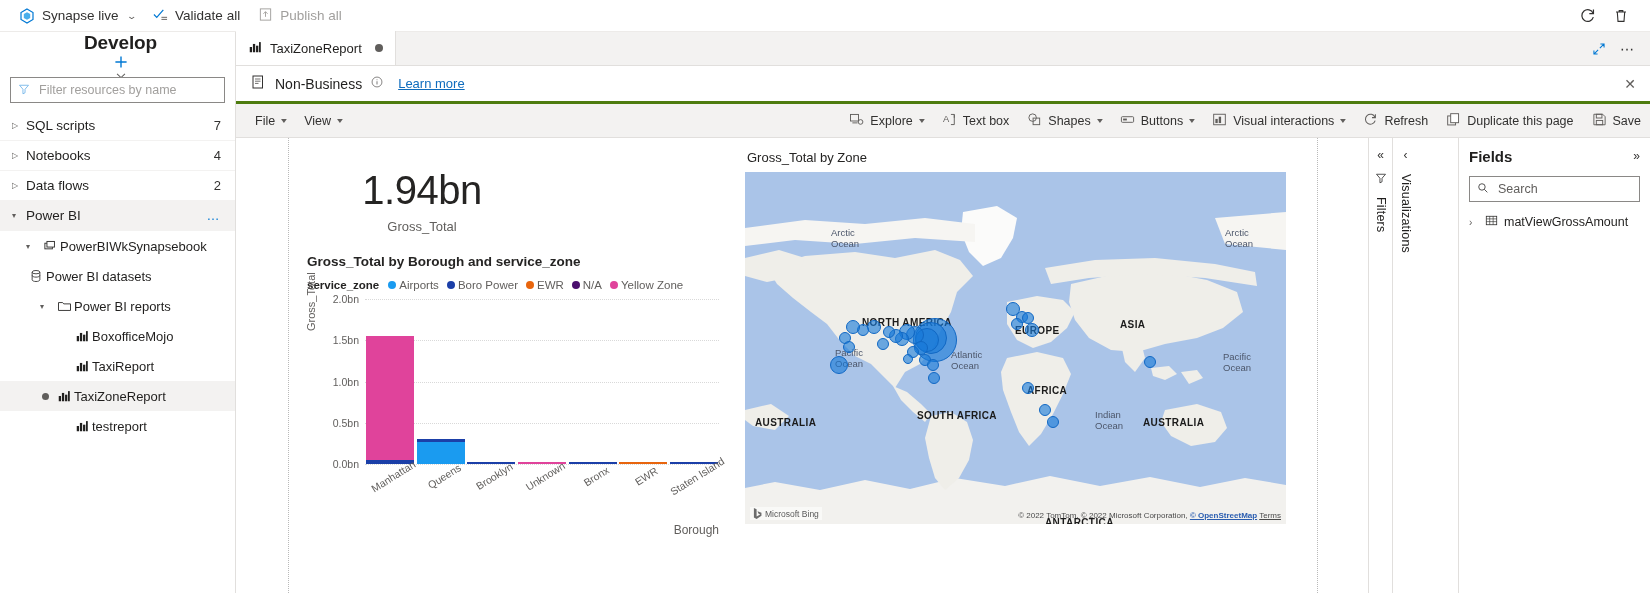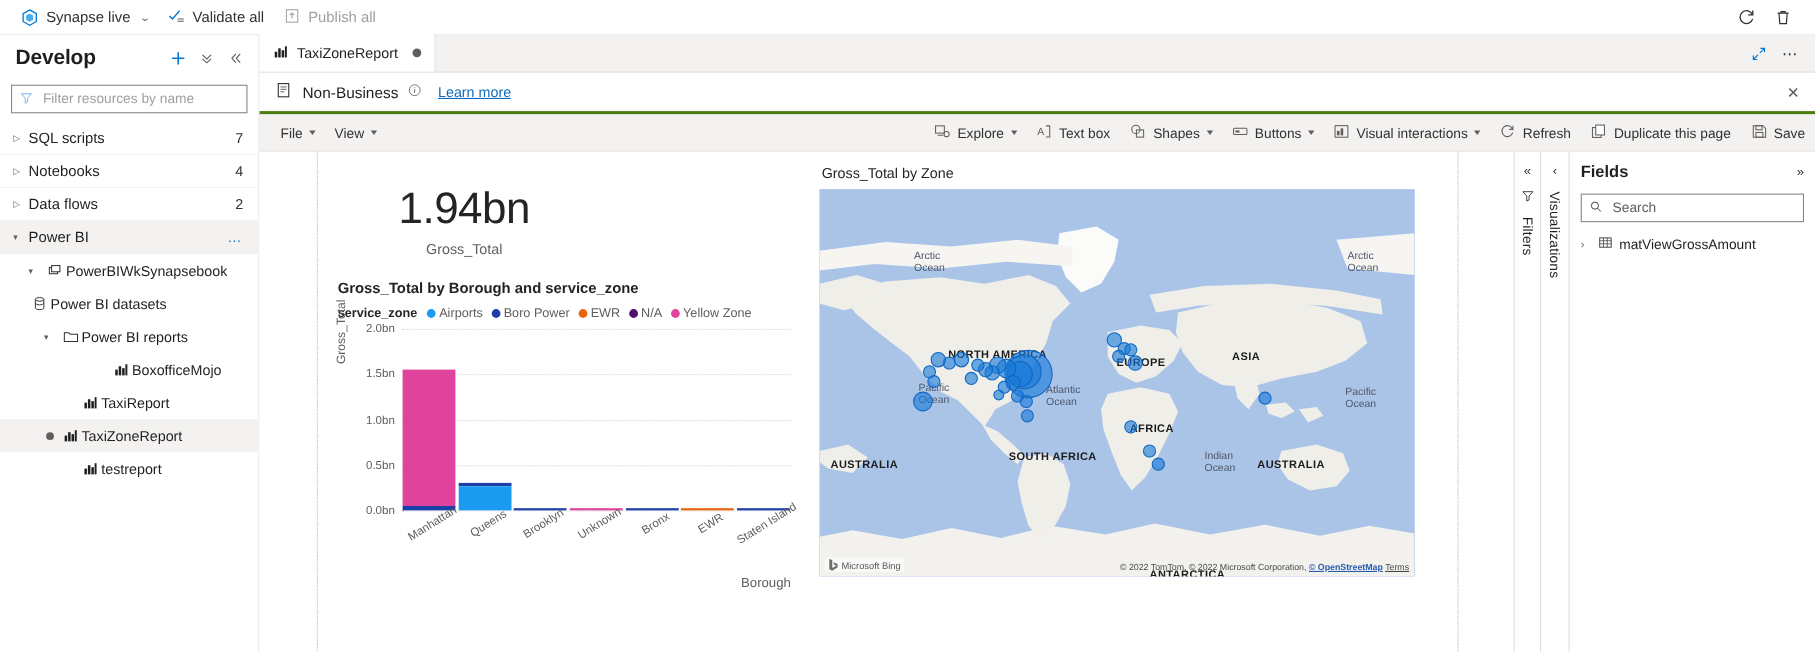--- a/index.html
+++ b/index.html
@@ -62,20 +62,21 @@
     background: #ffffff;
     border-right: 1px solid #e1dfdd;
     display: flex;
     flex-direction: column;
   }
   .sb-header {
     display: flex;
     align-items: center;
     height: 42px;
     padding: 0 8px 0 14px;
+    flex-direction: column;
   }
   .sb-title {
     font-size: 19px;
     font-weight: 600;
     color: #201f1e;
     flex: 1;
     letter-spacing: -0.1px;
   }
   .sb-hicon {
     width: 26px; height: 26px;
@@ -401,24 +402,25 @@
   .rail2 {
     width: 26px;
     background: #ffffff;
     border-left: 1px solid #e1dfdd;
     display: flex; flex-direction: column; align-items: center;
     padding-top: 10px; gap: 12px;
   }
 
   
   .fields-pane {
-    width: 224px;
+    width: 192px;
     background: #ffffff;
     border-left: 1px solid #e1dfdd;
     padding: 0 10px;
+    margin-left: 40px;
   }
   .fp-head {
     display: flex; align-items: center;
     height: 36px;
   }
   .fp-title { font-size: 15px; font-weight: 600; color: #201f1e; flex: 1; }
   .fp-expand { color: #323130; cursor: pointer; font-size: 12px; }
   .fp-search {
     height: 26px;
     border: 1px solid #8a8886;
@@ -565,21 +567,21 @@
     <div class="sb-node" style="padding-left:40px">
       <span class="sb-tri">▾</span>
       <span class="nicon">
         <svg width="15" height="15" viewBox="0 0 16 16">
             <path d="M1.6 3.8h4.4l1.2 1.4h7.2v7H1.6z" fill="none" stroke="#323130" stroke-width="1"></path>
           </svg>
       </span>
       <span>Power BI reports</span>
     </div>
 
-    <div class="sb-node" style="padding-left:82px">
+    <div class="sb-node" style="padding-left:54px">
       <span class="dotcol"></span>
       <span class="nicon">
         <svg width="14" height="14" viewBox="0 0 16 16">
             <rect x="2" y="8" width="2.6" height="6" fill="#201f1e"></rect>
             <rect x="5.6" y="4.5" width="2.6" height="9.5" fill="#201f1e"></rect>
             <rect x="9.2" y="6.5" width="2.6" height="7.5" fill="#201f1e"></rect>
             <rect x="12.6" y="2.4" width="2" height="11.6" fill="#201f1e"></rect>
           </svg>
       </span>
       <span>BoxofficeMojo</span>

